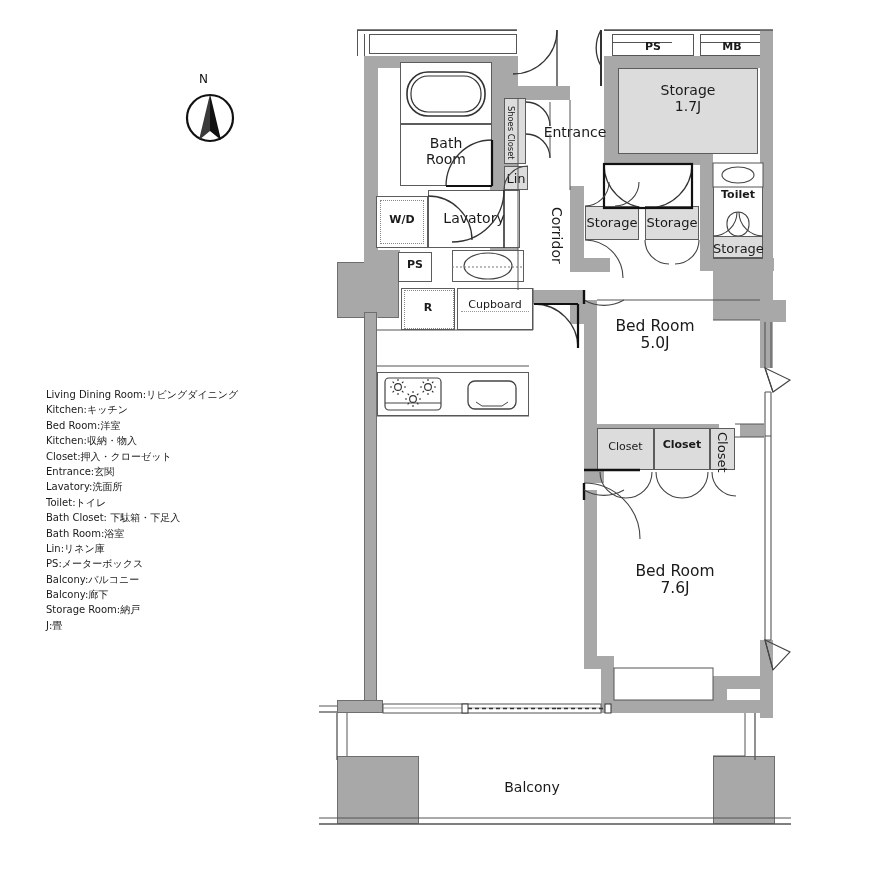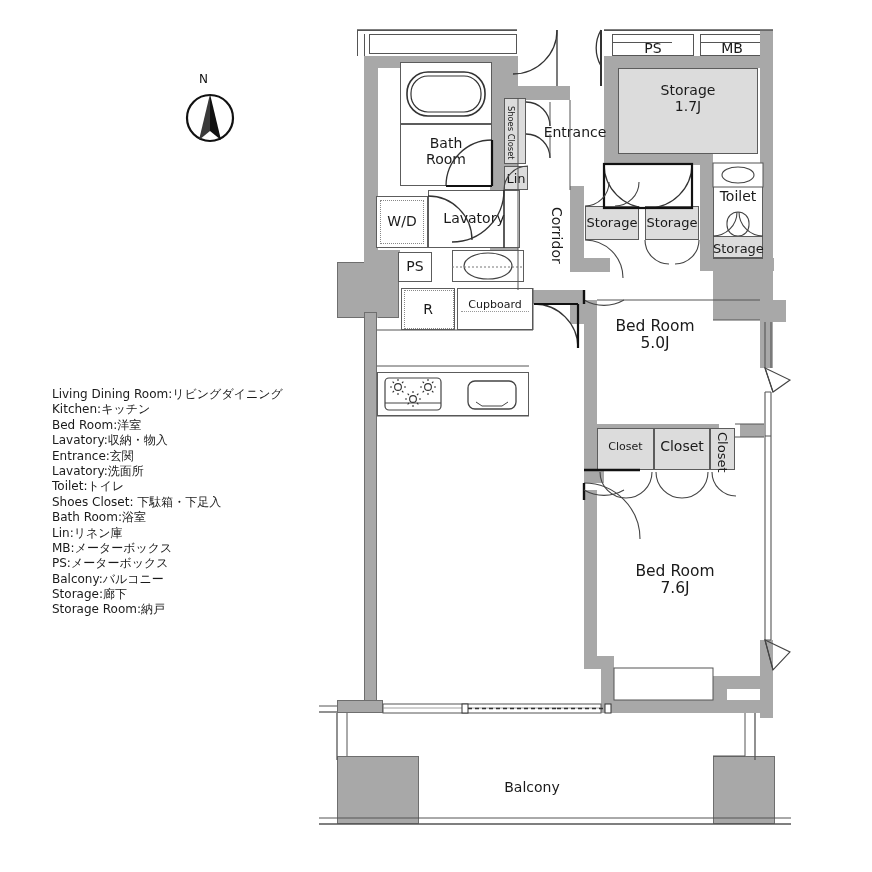--- a/index.html
+++ b/index.html
@@ -12,22 +12,22 @@
   #page {
     position: relative;
     width: 872px; height: 872px;
     background: #ffffff;
     overflow: hidden;
   }
 
   
   #legend {
     position: absolute;
-    left: 52px; top: 387px;
-    font-size: 12px;
+    left: 46px; top: 387px;
+    font-size: 10px;
     line-height: 15.4px;
     color: #1a1a1a;
     white-space: nowrap;
   }
   #legend .lrow { height: 15.4px; }
 
   
   #compass { position: absolute; left: 182px; top: 88px; width: 56px; height: 56px; }
   #compass .n-letter {
     position: absolute; left: 17px; top: -16px;
@@ -48,21 +48,21 @@
     color: #1a1a1a;
     text-align: center;
     white-space: nowrap;
     line-height: 1.12;
     pointer-events: none;
   }
   .lbl.vert { writing-mode: vertical-rl; text-orientation: mixed; }
 
   .f18 { font-size: 15.5px; }
   .f16 { font-size: 14px; }
-  .f14 { font-size: 14px; }
+  .f14 { font-size: 11px; font-weight: bold; }
   .f12 { font-size: 11px; }
   .f10 { font-size: 13px; }
   .f9  { font-size: 8.3px; }
 
   svg.ov { position: absolute; left: 0; top: 0; width: 872px; height: 872px;
            pointer-events: none; overflow: visible; }
 </style>
 </head>
 <body>
 
@@ -74,32 +74,33 @@
       <polygon points="28,6 39,52 28,43 28,6" fill="#111"></polygon>
       <polygon points="28,6 17,52 28,43 28,6" fill="#3a3a3a"></polygon>
     </svg>
     <span class="n-letter">N</span>
   </div>
 
   <div id="legend">
     <div class="lrow">Living Dining Room:リビングダイニング</div>
     <div class="lrow">Kitchen:キッチン</div>
     <div class="lrow">Bed Room:洋室</div>
-    <div class="lrow">Lavatory:収納・物入</div>
+    <div class="lrow">Kitchen:収納・物入</div>
+    <div class="lrow">Closet:押入・クローゼット</div>
     <div class="lrow">Entrance:玄関</div>
     <div class="lrow">Lavatory:洗面所</div>
     <div class="lrow">Toilet:トイレ</div>
-    <div class="lrow">Shoes Closet: 下駄箱・下足入</div>
+    <div class="lrow">Bath Closet: 下駄箱・下足入</div>
     <div class="lrow">Bath Room:浴室</div>
     <div class="lrow">Lin:リネン庫</div>
-    <div class="lrow">MB:メーターボックス</div>
     <div class="lrow">PS:メーターボックス</div>
     <div class="lrow">Balcony:バルコニー</div>
-    <div class="lrow">Storage:廊下</div>
+    <div class="lrow">Balcony:廊下</div>
     <div class="lrow">Storage Room:納戸</div>
+    <div class="lrow">J:畳</div>
   </div>
 
   <div class="line" style="left:357px; top:30px; width:160px; height:1.4px;"></div>
   <div class="thin" style="left:369px; top:34px; width:148px; height:20px;"></div>
   <div class="line" style="left:357px; top:30px; width:1.4px; height:26px;"></div>
   <div class="line" style="left:364px; top:34px; width:1.2px; height:22px;"></div>
 
   <div class="wallp" style="left:364px; top:56px; width:140px; height:12px;"></div>
   <div class="wallp" style="left:364px; top:56px; width:14px; height:204px;"></div>
   <div class="wallp" style="left:490px; top:56px; width:14px; height:58px;"></div>

